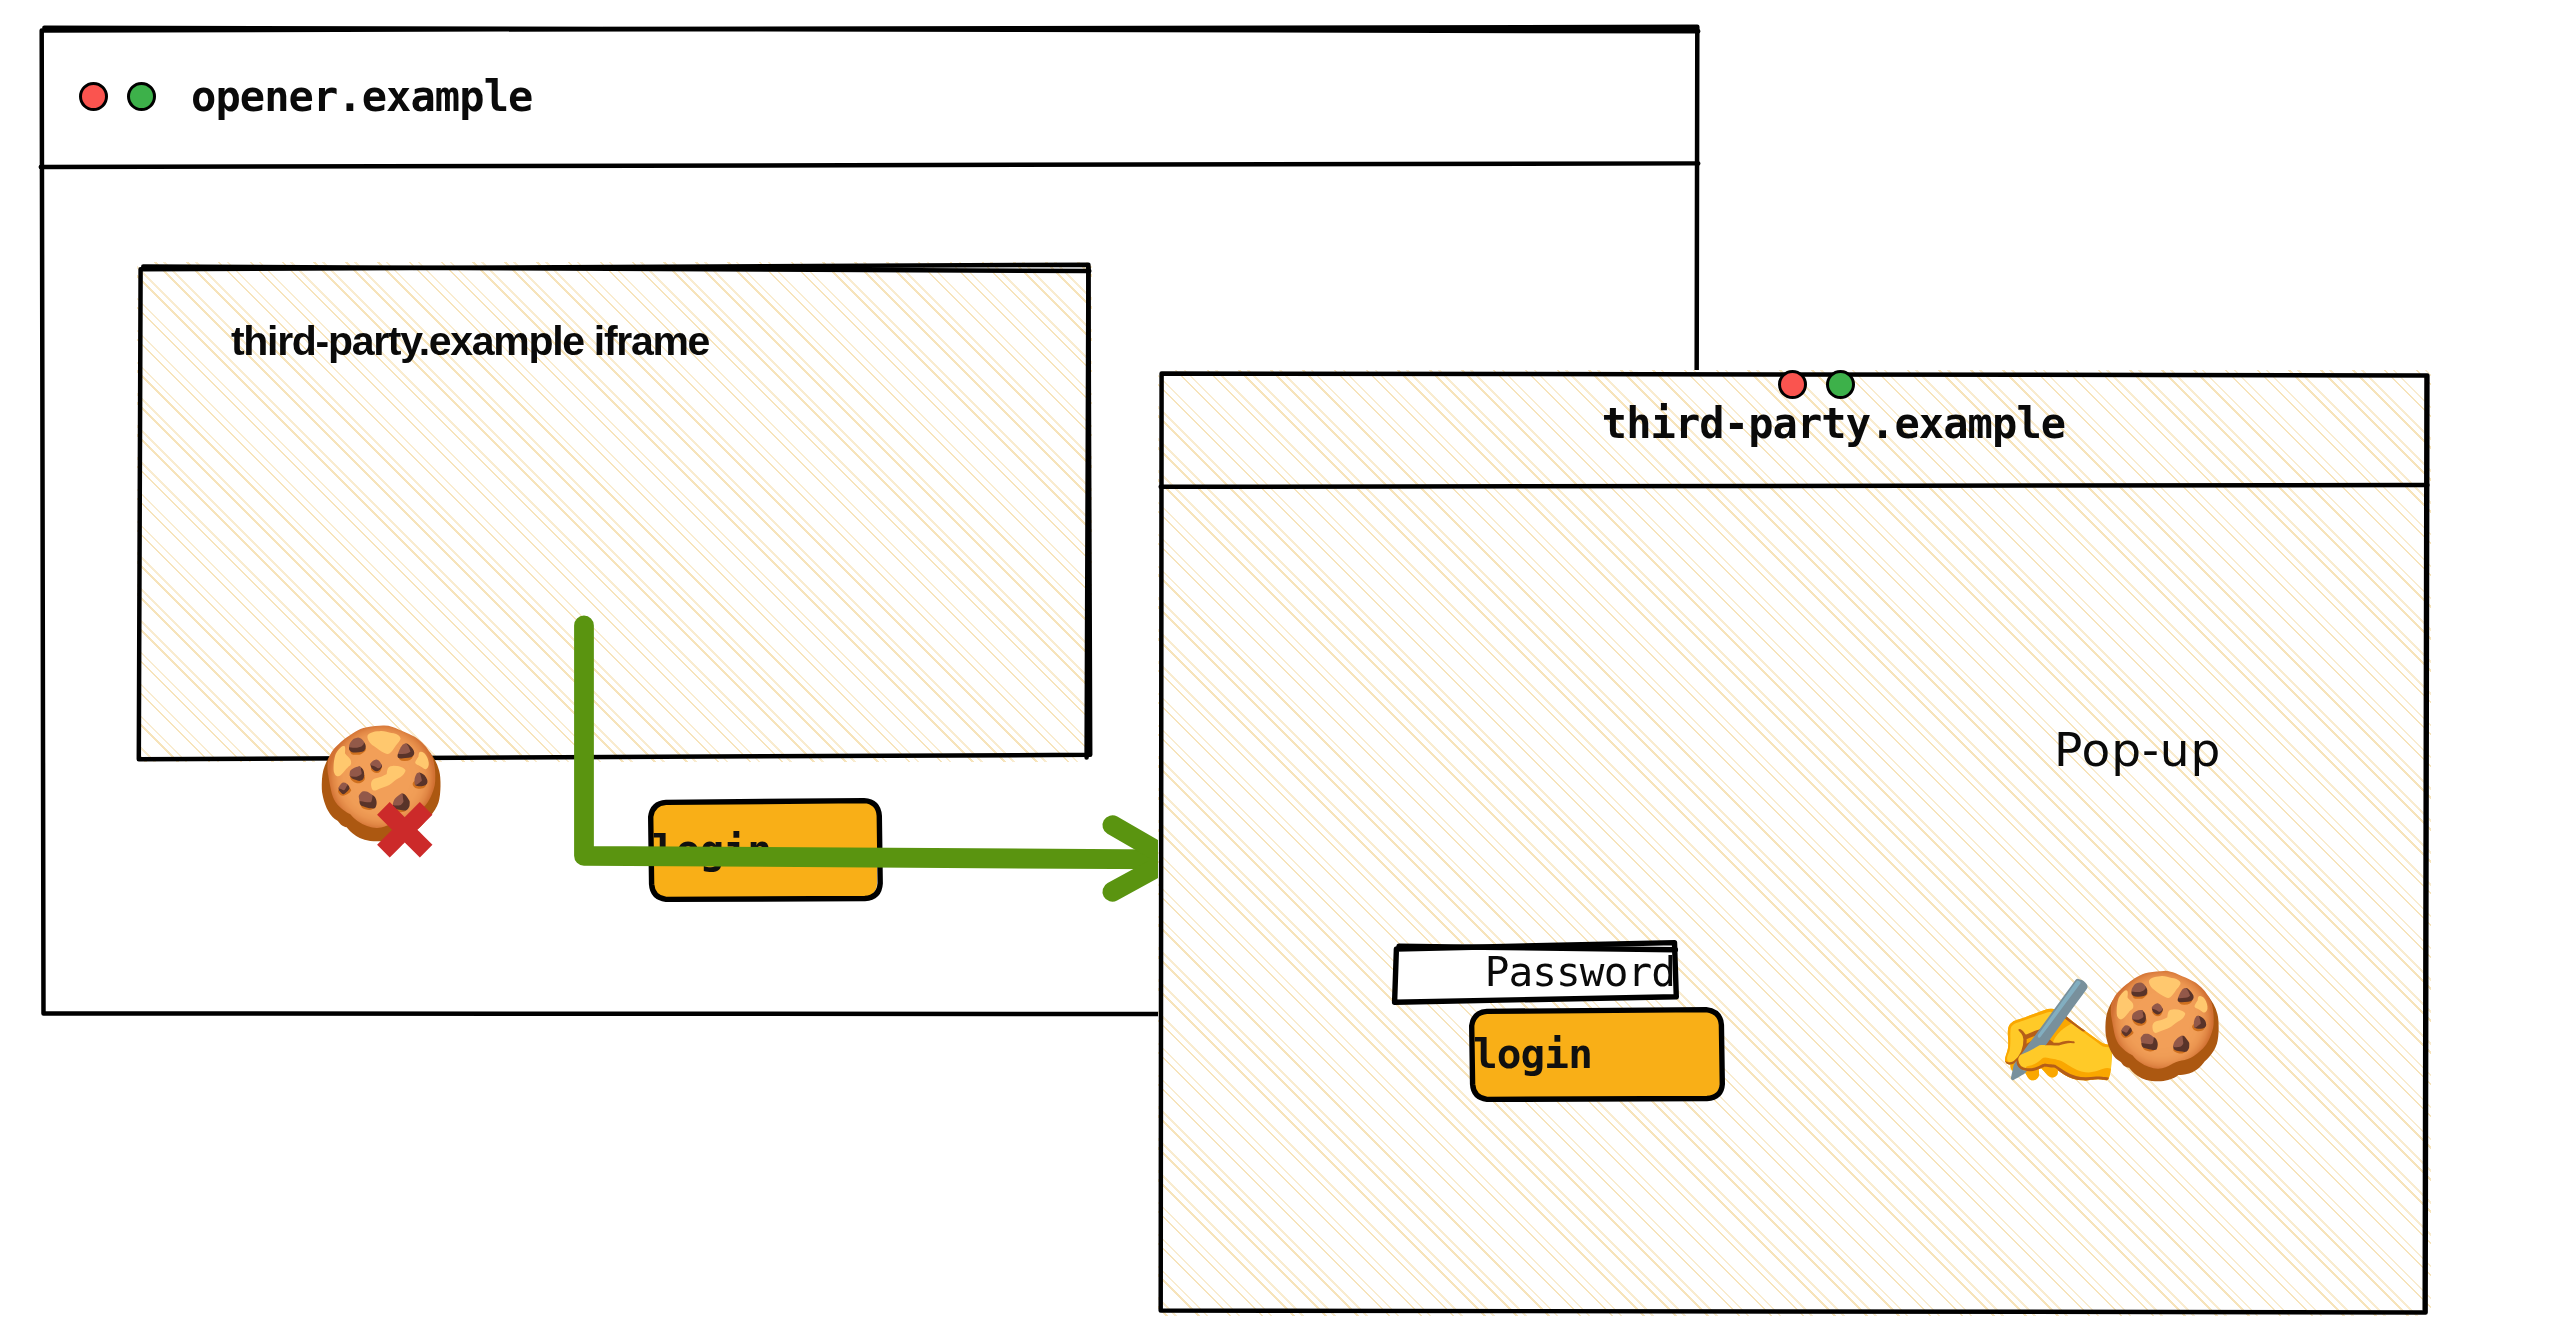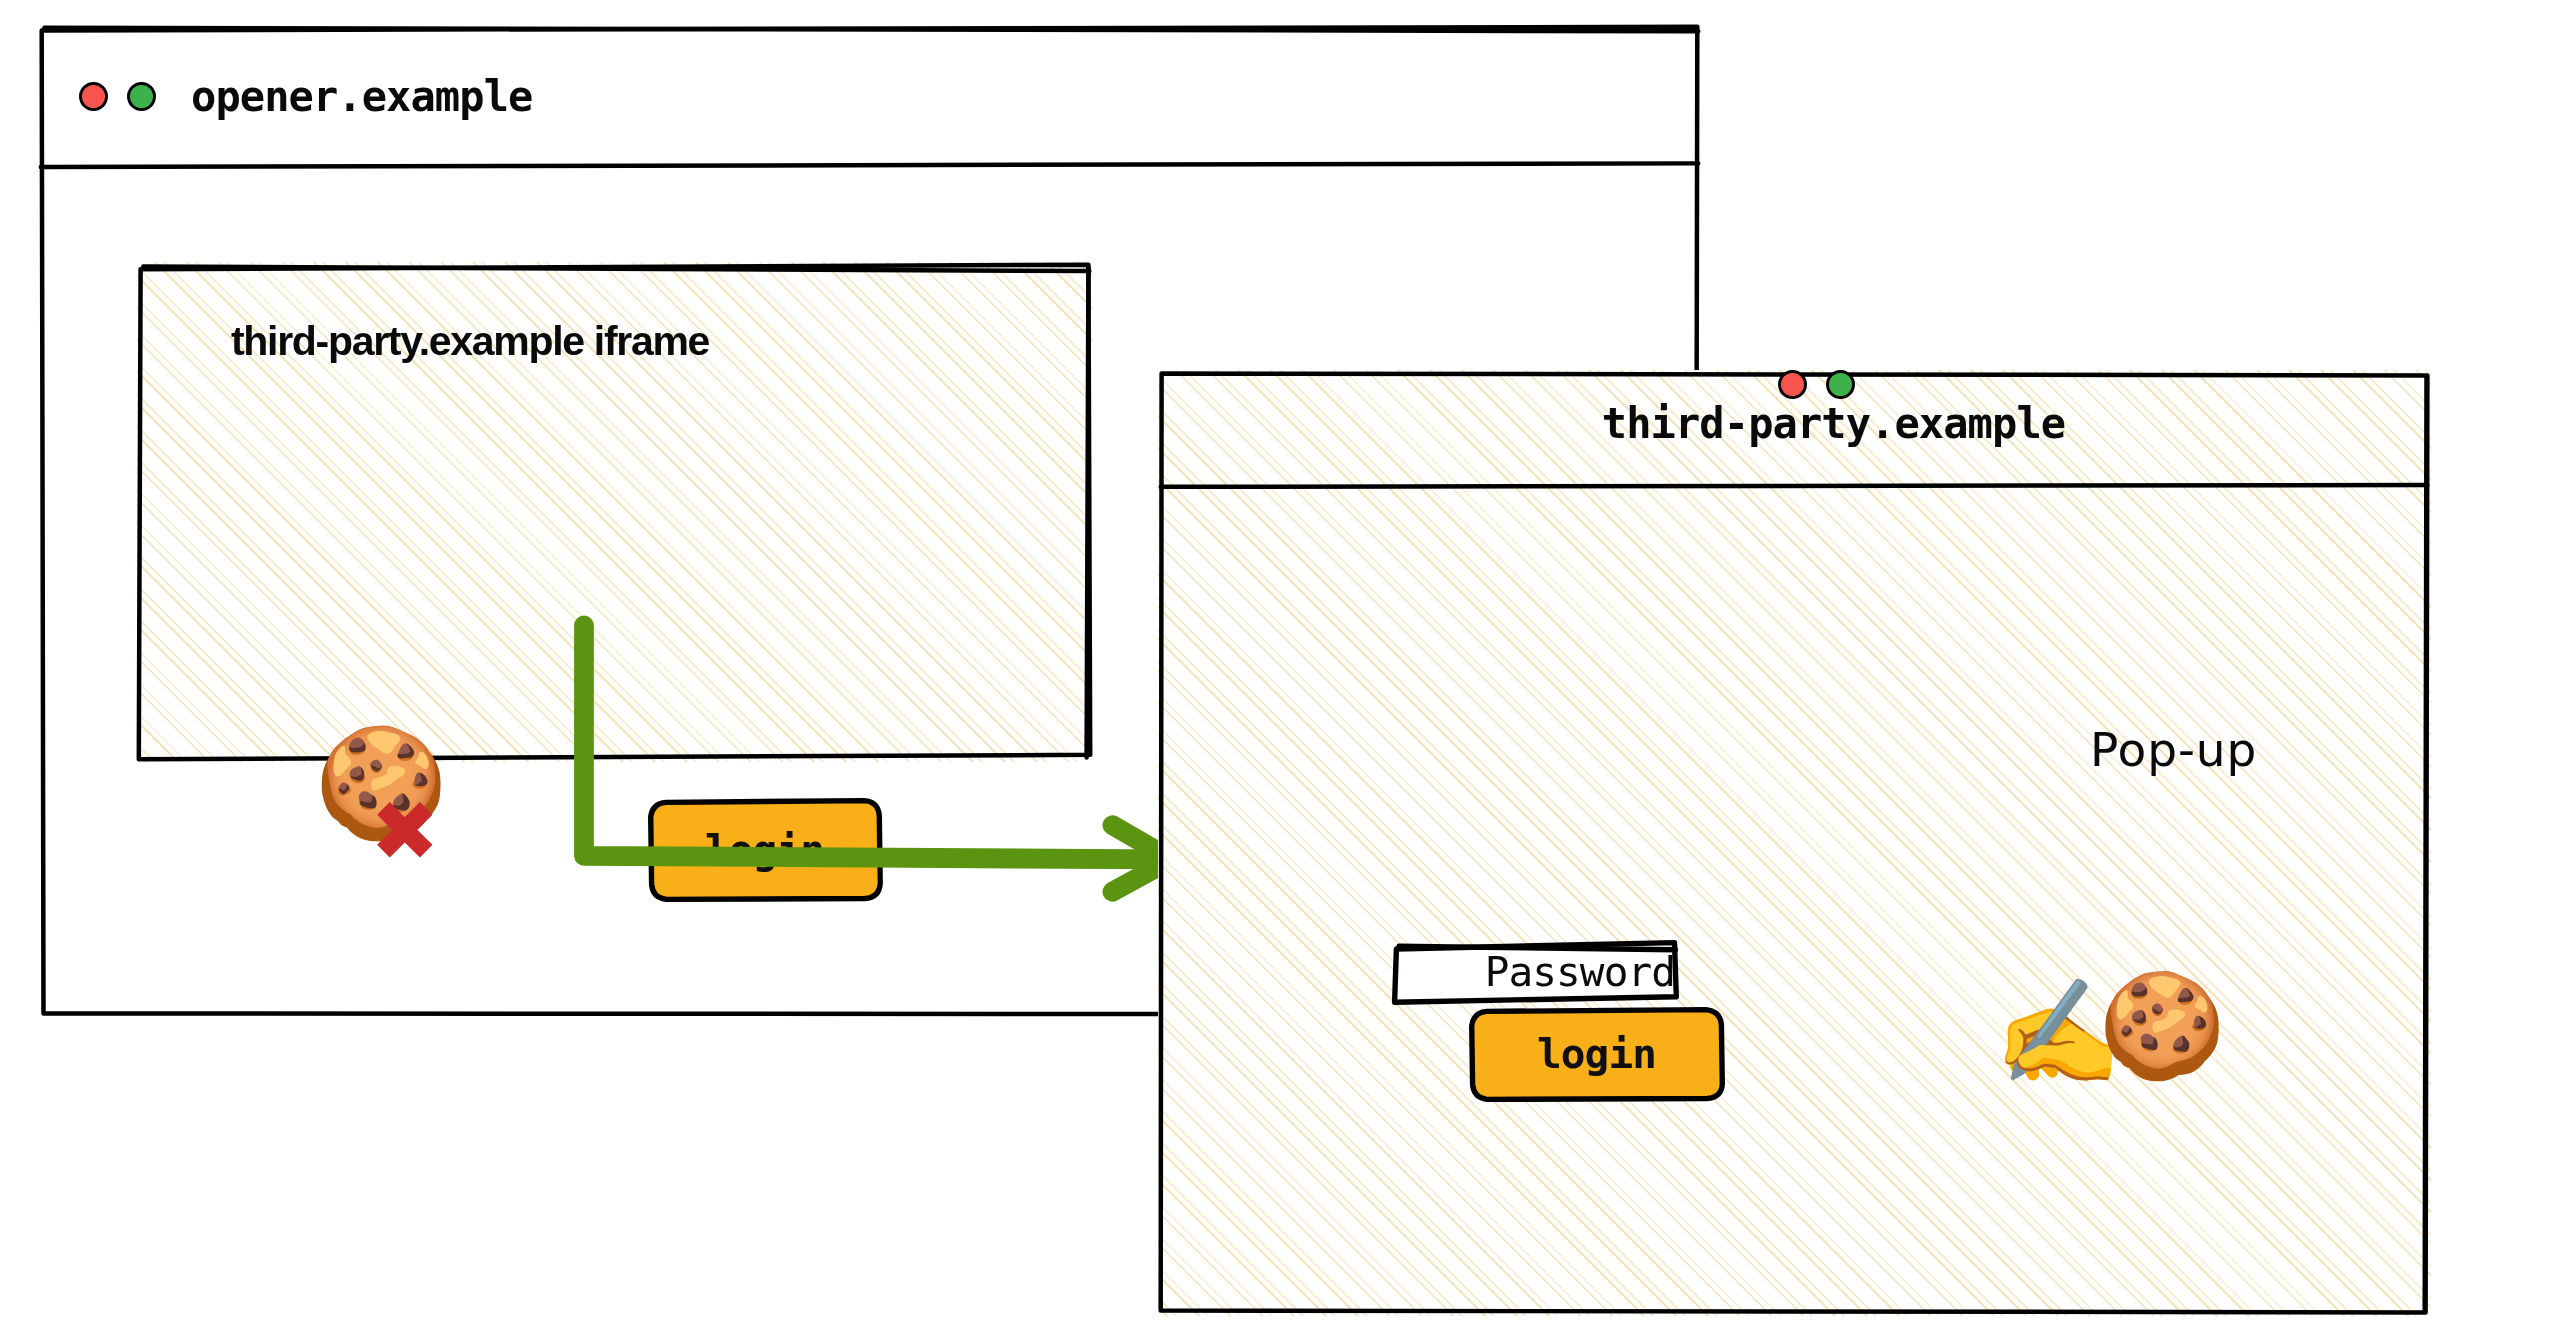--- a/index.html
+++ b/index.html
@@ -155,21 +155,20 @@
     font-size: 83px;
     color: #CC2A2A;
   }
 
   
   .login-button {
     position: absolute;
     background: #F9AF17;
     display: flex;
     align-items: center;
-    justify-content: center;
     font-family: "DejaVu Sans Mono", monospace;
     font-size: 41px;
     font-weight: 700;
     color: #101010;
     letter-spacing: -0.9px;
     border-radius: 14.4px;
   }
   .login-button .btn-outline {
     position: absolute;
     left: -4.5px; top: -4.5px;
@@ -293,21 +292,20 @@
   #popup-label {
     position: absolute;
     left: 896px;
     top: 235px;
     font-family: "DejaVu Sans", sans-serif;
     font-size: 47px;
     font-weight: 400;
     color: #0a0a0a;
     letter-spacing: 0.9px;
     white-space: nowrap;
-    margin-left: 36px;
   }
   #writing-hand {
     position: absolute;
     left: 836px;
     top: 494px;
     font-size: 103px;
   }
   #popup-cookie {
     position: absolute;
     left: 940px;

